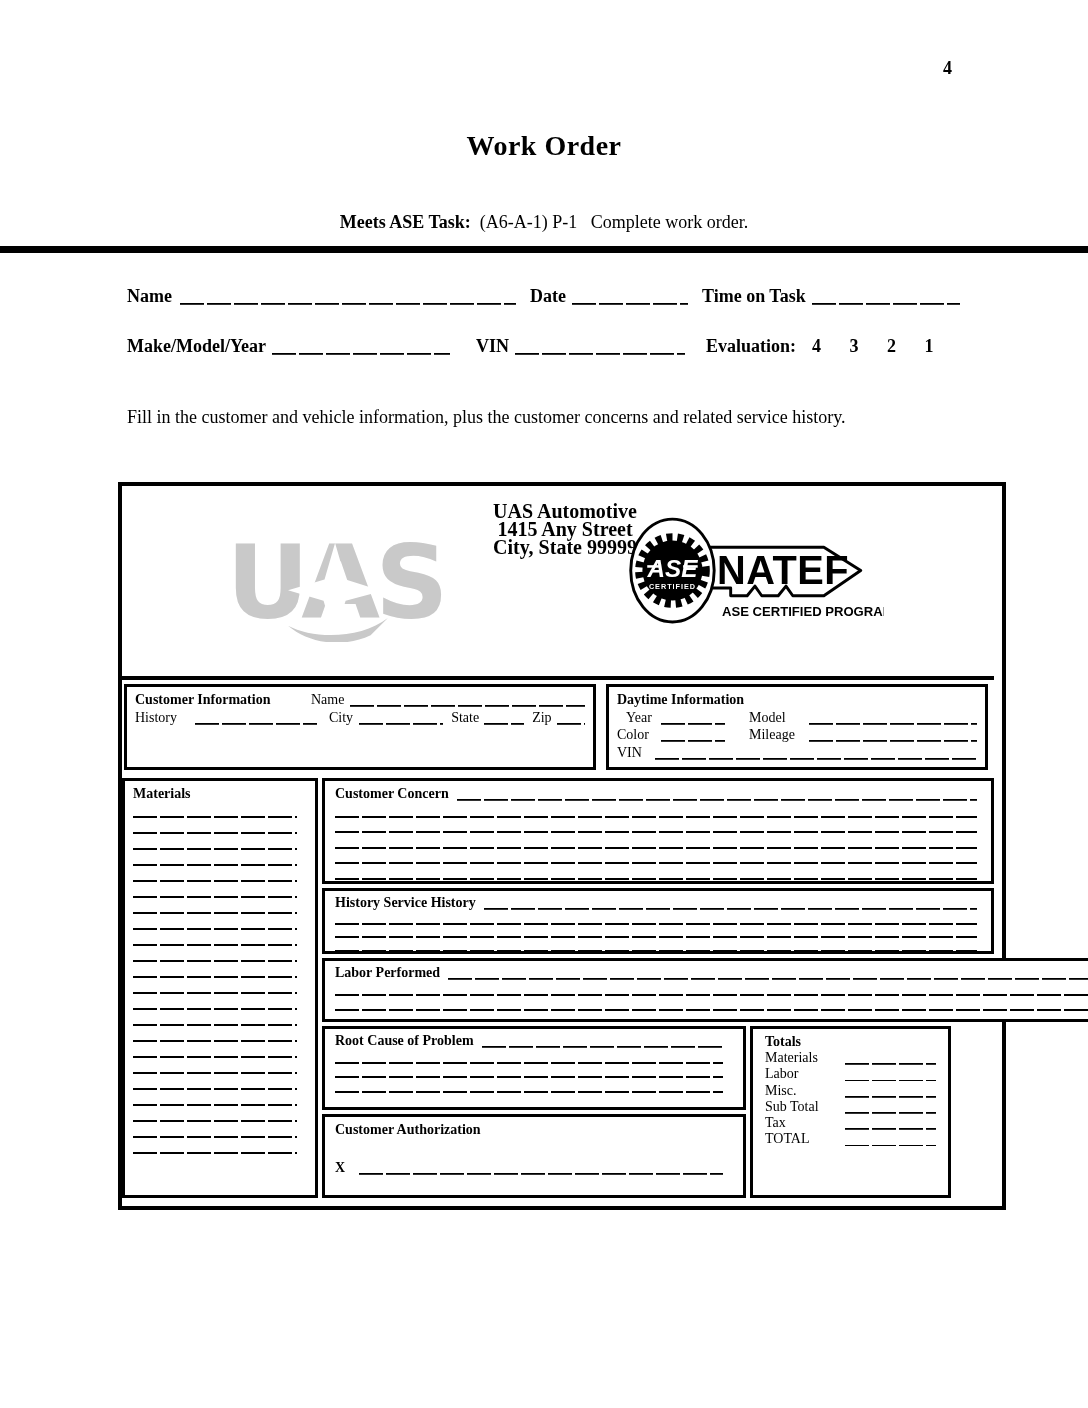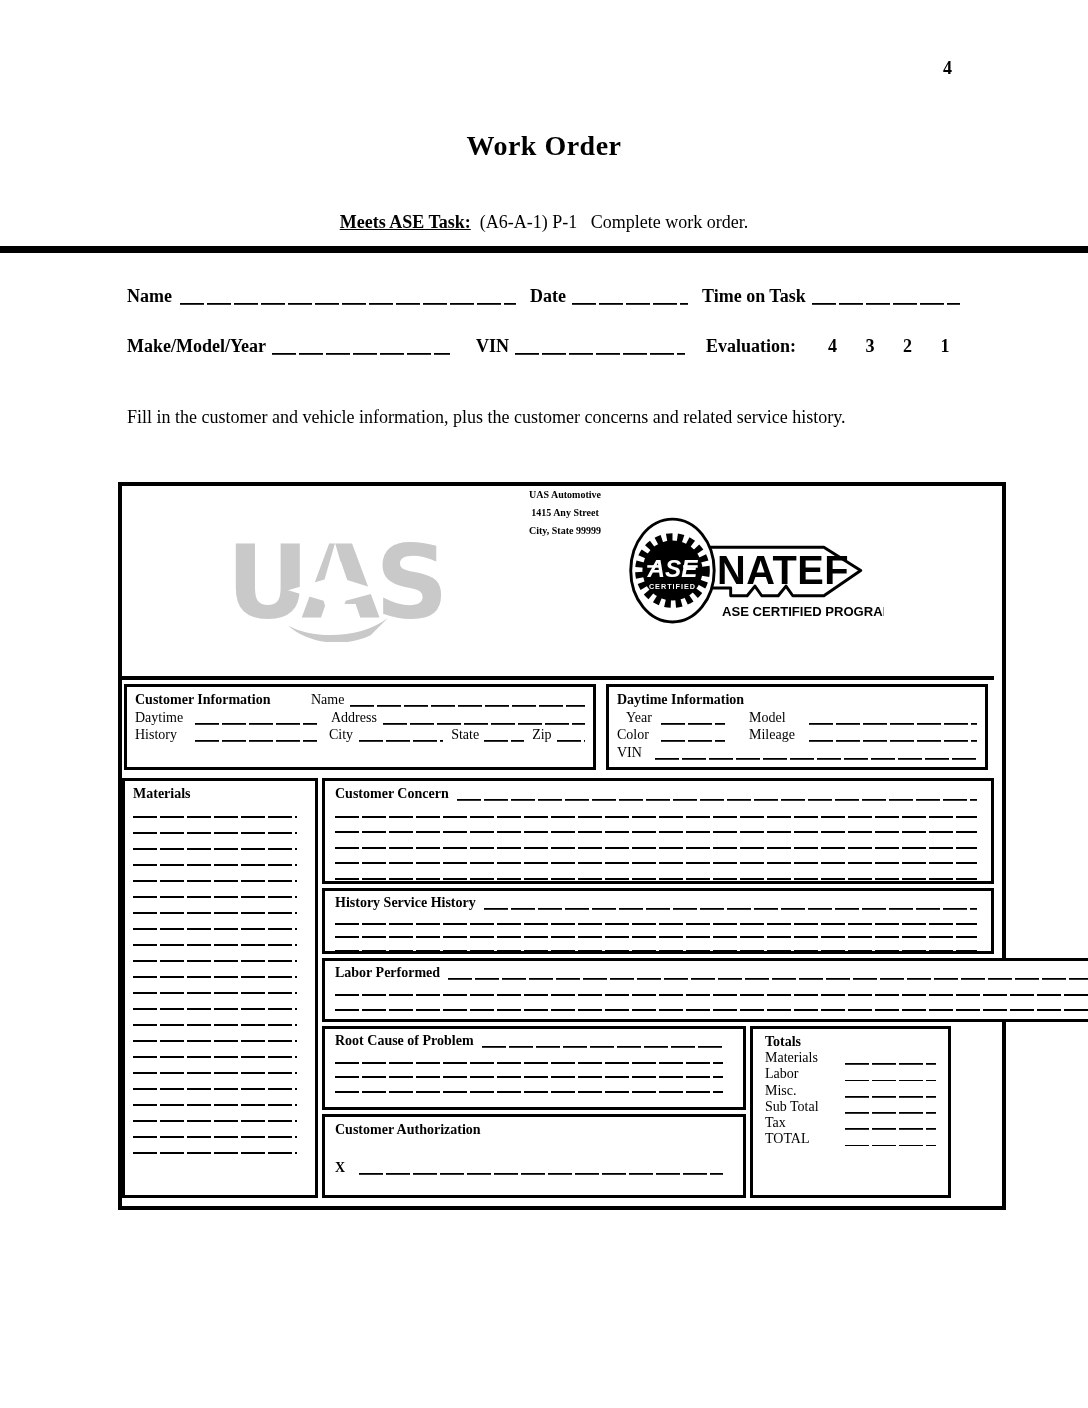--- a/index.html
+++ b/index.html
@@ -1,18 +1,18 @@
 <!DOCTYPE html>
 <html><head>
 <meta charset="utf-8">
 <style>
   html,body{margin:0;padding:0;background:#fff;}
   #page{position:relative;width:1088px;height:1408px;background:#fff;color:#000;
         font-family:"Liberation Serif",serif;overflow:hidden;}
-  .b{font-weight:bold;text-decoration:underline;}
+  .b{font-weight:bold;}
   .abs{position:absolute;}
   .frow{display:flex;align-items:baseline;}
   
   .ln{height:4px;transform:translateY(3px);
       background:repeating-linear-gradient(90deg,#000 0 24px,rgba(0,0,0,0) 24px 27px) left bottom/100% 1.8px no-repeat;}
   .grow{flex:1;}
   
   .rule{height:2px;background:repeating-linear-gradient(90deg,#000 0 24px,rgba(0,0,0,0) 24px 27px);}
   #pagenum{left:943px;top:58px;font-size:18px;font-weight:bold;}
   #title{left:0;top:130px;width:1088px;text-align:center;font-size:28px;font-weight:bold;letter-spacing:.5px;}
@@ -20,22 +20,22 @@
   #thickrule{left:0;top:246px;width:1088px;height:7px;background:#000;}
   #row1,#row2{left:127px;width:833px;font-size:18px;font-weight:bold;}
   #row1{top:286px;}
   #row2{top:336px;}
   #para{left:127px;top:403px;width:790px;font-size:18px;line-height:28px;}
   #form{left:118px;top:482px;width:880px;height:720px;border:4px solid #000;}
   #form *{box-sizing:border-box;}
   #form-inner{position:relative;width:872px;height:712px;}
   #form-header{position:absolute;left:0;top:0;width:872px;height:194px;border-bottom:4px solid #000;}
   #uas-logo{position:absolute;left:104px;top:36px;width:222px;height:120px;}
-  #address{position:absolute;left:368px;top:0;width:150px;text-align:center;
-           font-size:10px;font-weight:bold;line-height:18px;}
+  #address{position:absolute;left:368px;top:16px;width:150px;text-align:center;
+           font-size:20px;font-weight:bold;line-height:18px;}
   #natef{position:absolute;left:500px;top:24px;width:262px;height:122px;}
   .box{position:absolute;border:3px solid #000;background:#fff;font-size:14px;}
   .box .hd{font-weight:bold;}
   #cust-box{left:2px;top:198px;width:472px;height:86px;padding:4px 8px;}
   #cust-box .frow{line-height:17.5px;}
   #veh-box{left:484px;top:198px;width:382px;height:86px;padding:4px 8px;}
   #veh-box .frow{line-height:17.5px;}
   #materials-box{left:0;top:292px;width:196px;height:420px;padding:5px 18px 0 8px;}
   #materials-box .rule{margin-top:14px;}
   #concern-box{left:200px;top:292px;width:672px;height:106px;padding:5px 14px 0 10px;}
@@ -76,21 +76,21 @@
     <span style="margin-left:14px;">Time on Task</span>
     <span class="ln grow" style="margin-left:6px;"></span>
   </div>
 
   <div id="row2" class="abs frow">
     <span>Make/Model/Year</span>
     <span class="ln" style="width:178px;margin-left:6px;"></span>
     <span style="margin-left:26px;">VIN</span>
     <span class="ln" style="width:170px;margin-left:6px;"></span>
     <span style="margin-left:21px;">Evaluation:</span>
-    <span class="evalnums" style="margin-left:32px;">4 3 2 1</span>
+    <span class="evalnums" style="margin-left:16px;">4 3 2 1</span>
   </div>
 
   <div id="para" class="abs">Fill in the customer and vehicle information, plus the customer concerns and related service history.</div>
 
   <div id="form" class="abs">
     <div id="form-inner">
 
       <div id="form-header">
         <svg id="uas-logo" viewBox="0 0 230 125" xmlns="http://www.w3.org/2000/svg">
           <text x="0" y="100" font-family="DejaVu Sans, sans-serif" font-weight="bold" font-size="106" letter-spacing="-5" fill="#c9c9c9">UAS</text>
@@ -123,26 +123,20 @@
         </svg>
       </div>
 
       <div id="cust-box" class="box">
         <div class="frow">
           <span class="hd" style="width:176px;flex:none;">Customer Information</span>
           <span class="sp">Name</span>
           <span class="ln grow" style="margin-left:6px;"></span>
         </div>
         <div class="frow">
-          <span class="sp" style="width:60px;">Daytime</span>
-          <span class="ln" style="width:122px;"></span>
-          <span class="sp" style="margin-left:14px;">Address</span>
-          <span class="ln grow" style="margin-left:6px;"></span>
-        </div>
-        <div class="frow">
           <span class="sp" style="width:60px;">History</span>
           <span class="ln" style="width:122px;"></span>
           <span class="sp" style="margin-left:12px;">City</span>
           <span class="ln" style="width:84px;margin-left:6px;"></span>
           <span class="sp" style="margin-left:8px;">State</span>
           <span class="ln" style="width:40px;margin-left:5px;"></span>
           <span class="sp" style="margin-left:8px;">Zip</span>
           <span class="ln grow" style="margin-left:5px;"></span>
         </div>
       </div>

